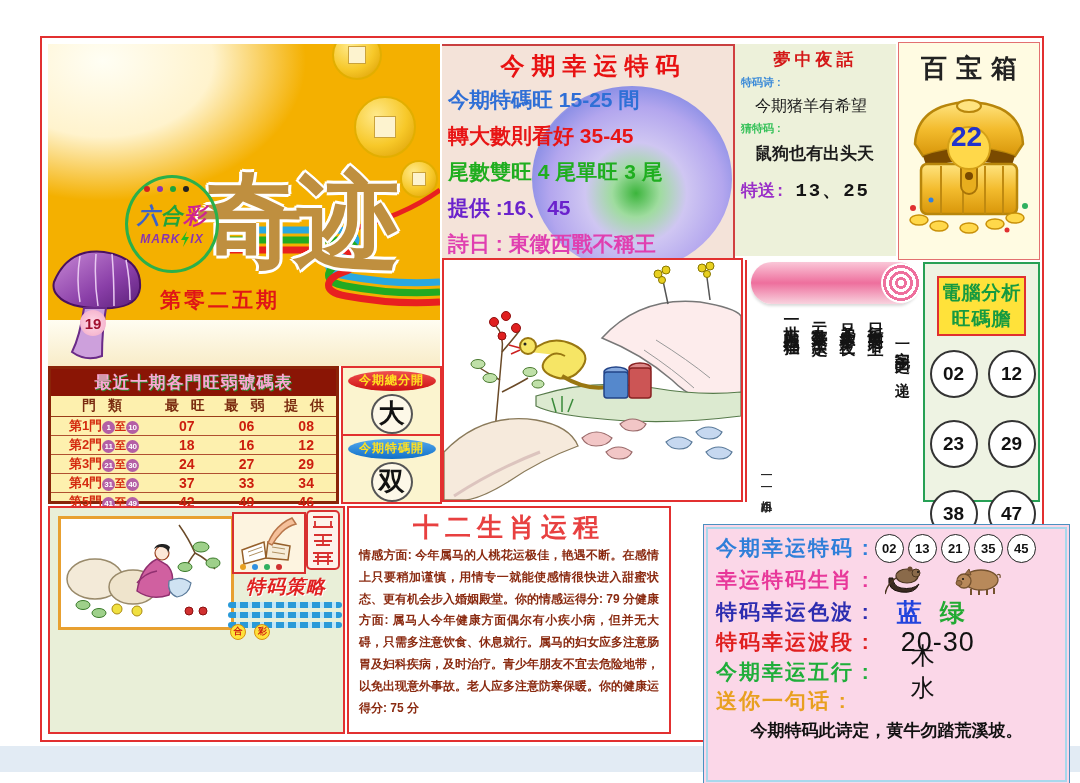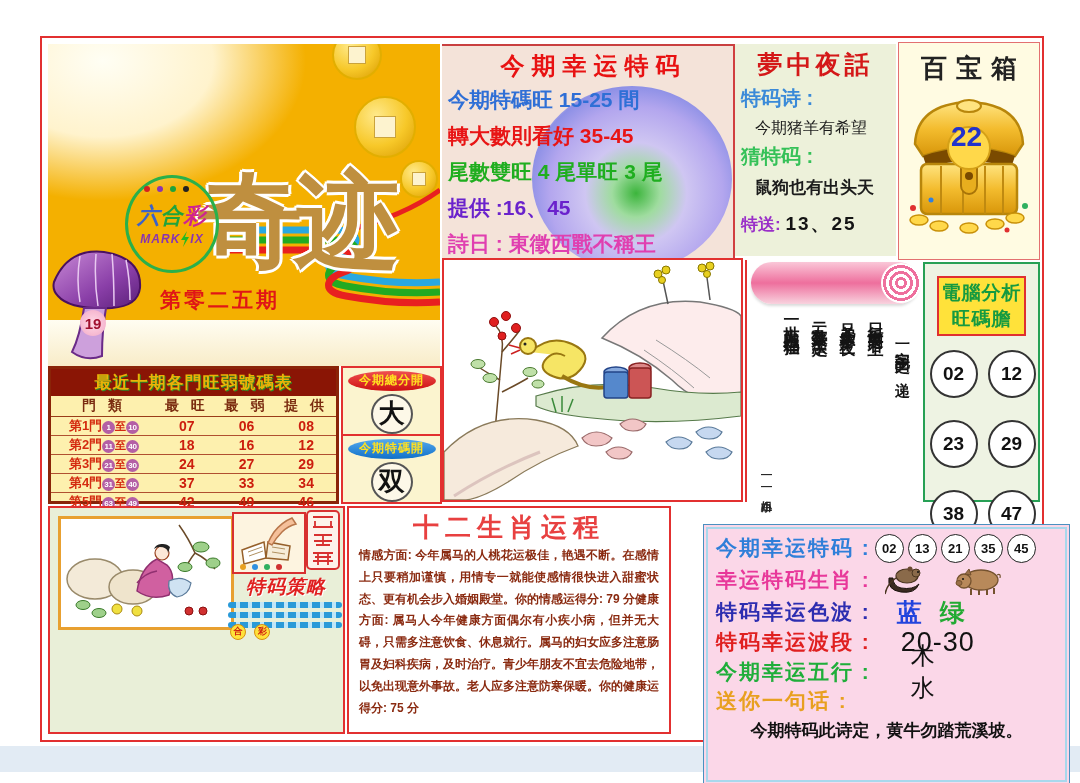--- a/index.html
+++ b/index.html
@@ -38,27 +38,27 @@
         border-right:2px solid #d04040;overflow:hidden;}
   #lady-orb{left:90px;top:40px;width:200px;height:185px;border-radius:50%;
       background:radial-gradient(circle at 52% 58%, #3cb53c 0%, #9fdc9f 16%, #cfc6f2 34%, #b3a6ee 58%, #8d90e6 72%, rgba(244,227,217,0) 82%);}
   #lady .content{position:absolute;left:0;top:0;width:100%;padding:4px 6px;}
   #lady-title{text-align:center;font-size:24px;font-weight:bold;color:#e81212;letter-spacing:7px;}
   .lady-line{font-size:21px;font-weight:bold;line-height:36px;white-space:nowrap;}
   .lady-line.l0{color:#2f6fd6;} .lady-line.l1{color:#e81515;} .lady-line.l2{color:#1fae1f;}
   .lady-line.l3{color:#6a22cc;} .lady-line.l4{color:#e03fb0;}
   
   #dream{left:693px;top:6px;width:161px;height:212px;background:#edf1da;padding:4px 6px;box-sizing:border-box;}
-  #dream-title{text-align:center;font-size:25px;font-weight:bold;color:#d41818;letter-spacing:4px;
+  #dream-title{text-align:center;font-size:17px;font-weight:bold;color:#d41818;letter-spacing:4px;
       font-family:"Liberation Serif","DejaVu Serif",serif;}
-  .dream-label{font-size:20px;font-weight:bold;margin-top:4px;}
+  .dream-label{font-size:11px;font-weight:bold;margin-top:4px;}
   #dream-poem-label{color:#3a8ad8;} #dream-guess-label{color:#35c158;}
   .dream-value{font-size:16px;color:#1c1c1c;margin:6px 0 2px 14px;font-family:"Liberation Serif","DejaVu Serif",serif;}
   #dream-guess{font-weight:bold;font-size:17px;}
-  #dream-gift{margin-top:12px;font-size:17px;}
+  #dream-gift{margin-top:12px;font-size:17px;font-family:Liberation Mono, monospace;}
   #dream-gift .glabel{color:#9a30c8;font-weight:bold;}
   #dream-gift .gval{color:#141414;font-size:19px;font-weight:bold;letter-spacing:2px;}
   
   #treasure{left:856px;top:4px;width:140px;height:216px;background:#fffbe2;border:1px solid #e37070;
       text-align:center;}
   #treasure-title{font-size:26px;font-weight:bold;color:#222;letter-spacing:9px;margin-top:8px;
       font-family:"Liberation Serif","DejaVu Serif",serif;padding-left:9px;}
   
   #picture{left:400px;top:220px;width:301px;height:244px;background:#fff;border:2px solid #e23030;box-sizing:border-box;}
   
@@ -77,21 +77,21 @@
   
   #computer{left:881px;top:224px;width:117px;height:240px;background:#eef3e3;border:2px solid #27a055;box-sizing:border-box;}
   #computer-head{margin:12px;background:#ffe23a;border:2px solid #e03030;text-align:center;padding:2px 0;}
   #computer-head div{font-size:19px;font-weight:bold;color:#159a40;letter-spacing:1px;}
   #computer-grid{display:grid;grid-template-columns:46px 46px;justify-content:center;column-gap:12px;
       row-gap:22px;margin-top:14px;}
   .ball{width:44px;height:44px;border-radius:50%;border:2px solid #333;background:#fff;
       display:flex;align-items:center;justify-content:center;font-size:19px;font-weight:bold;color:#111;}
   
   #tablep{left:6px;top:328px;width:291px;height:138px;border:3px solid #8a2408;background:#fdf0ae;box-sizing:border-box;}
-  #table-title{background:#8a1505;color:#eab308;font-weight:bold;font-size:17px;text-align:center;
+  #table-title{background:#8a1505;color:#f9a8d4;font-weight:bold;font-size:17px;text-align:center;
       letter-spacing:1px;padding:2px 2px;text-shadow:1px 1px 0 #2a8a2a;white-space:nowrap;}
   table.door{width:100%;border-collapse:collapse;}
   table.door th{font-size:14px;color:#7b2c10;letter-spacing:4px;border-bottom:1.5px solid #9a3c18;padding:1px 0;}
   table.door td{border-bottom:1px solid #b05030;text-align:center;font-size:14px;font-weight:bold;color:#cc1e0e;padding:0;height:17px;}
   table.door tr:last-child td{border-bottom:none;}
   .doorname{color:#d42a10;font-size:13px;font-weight:bold;}
   .numcircle{width:13px;height:13px;border-radius:50%;background:#b45fa5;color:#fff;font-size:8px;
       display:inline-flex;align-items:center;justify-content:center;font-weight:bold;}
   .zhi{color:#d42a10;font-size:11px;font-weight:bold;}
   
@@ -406,21 +406,21 @@
       <tr>
         <td>
               <div class="doorcell"><span class="doorname">第4門</span><span class="numcircle">31</span><span class="zhi">至</span><span class="numcircle">40</span></div>
             </td>
         <td>37</td>
             <td>33</td>
             <td>34</td>
       </tr>
       <tr>
         <td>
-              <div class="doorcell"><span class="doorname">第5門</span><span class="numcircle">63</span><span class="zhi">至</span><span class="numcircle">49</span></div>
+              <div class="doorcell"><span class="doorname">第5門</span><span class="numcircle">41</span><span class="zhi">至</span><span class="numcircle">49</span></div>
             </td>
         <td>42</td>
             <td>49</td>
             <td>46</td>
       </tr>
     </tbody>
       </table>
   </div>
 
   <div id="badges" class="abs">

